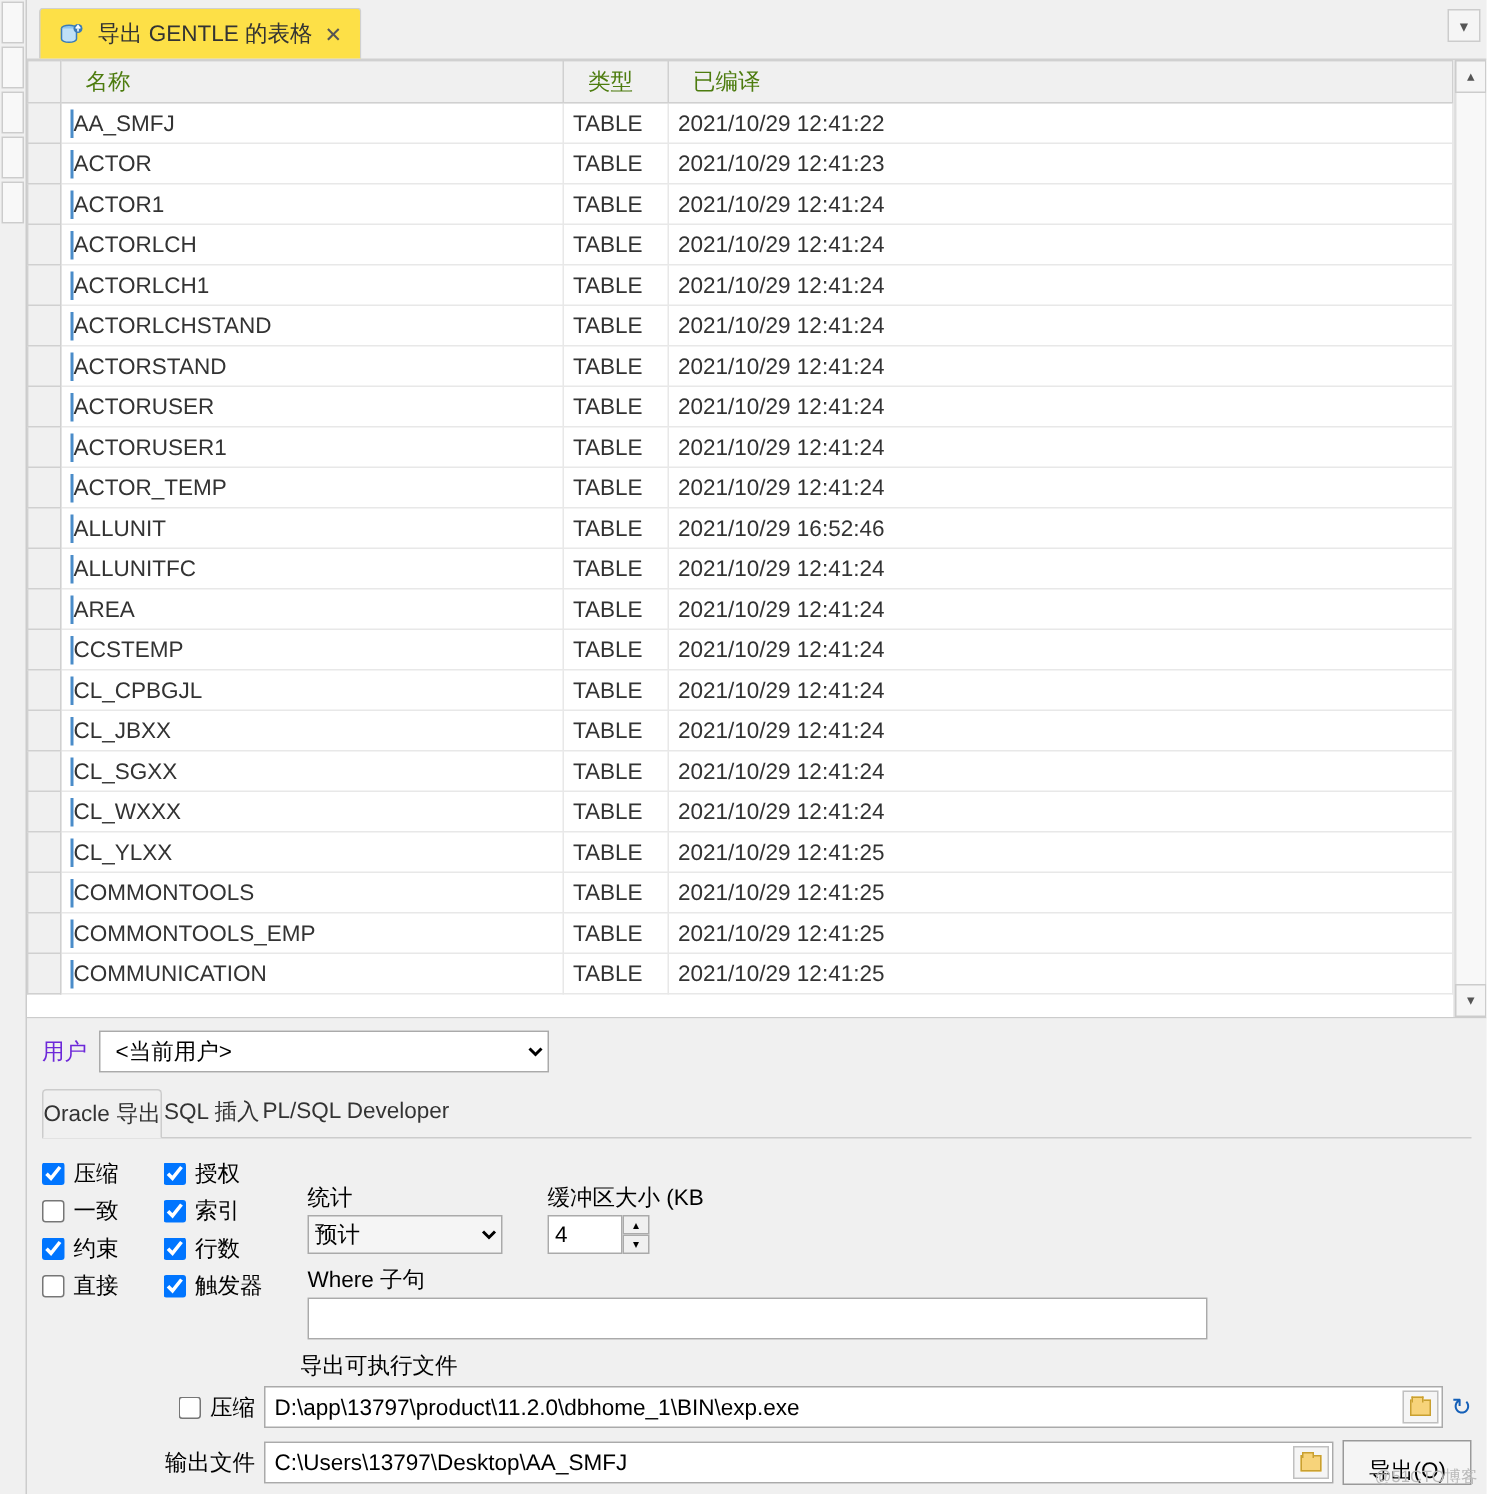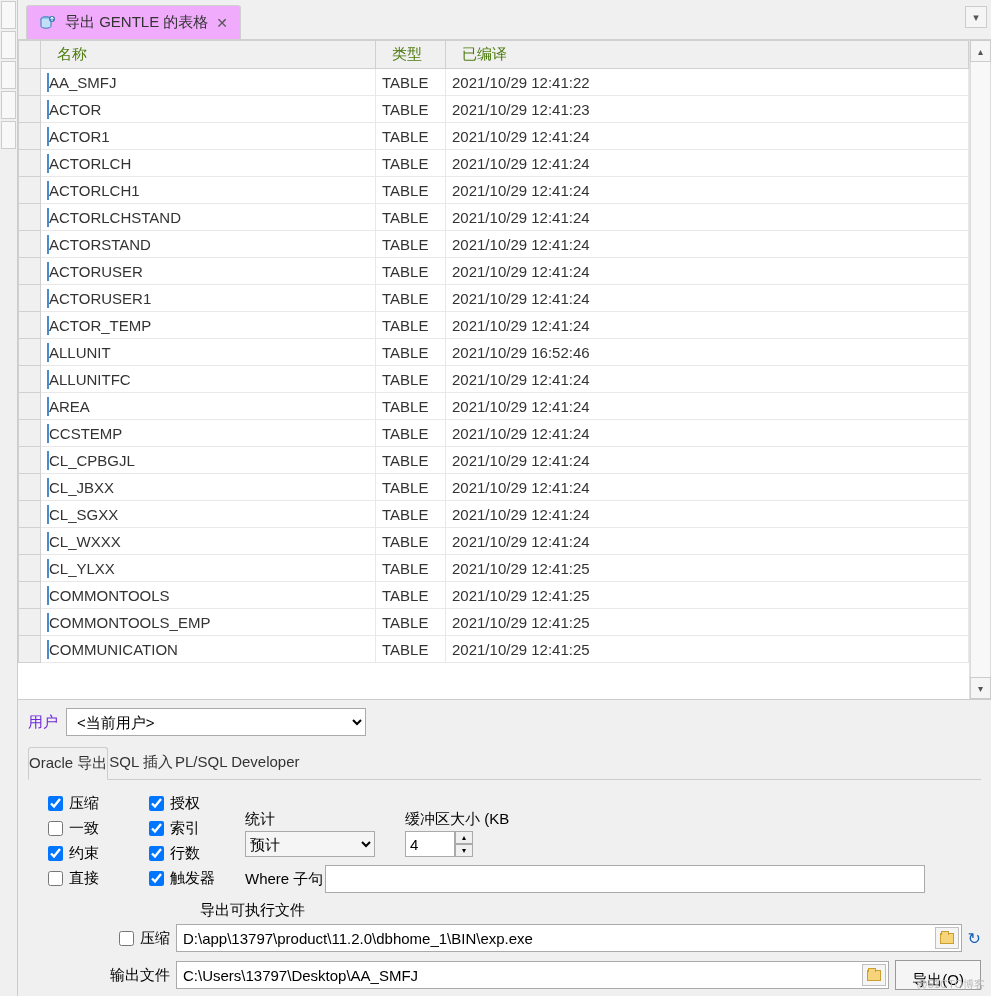--- a/index.html
+++ b/index.html
@@ -2,21 +2,21 @@
 <html><head>
 <meta charset="utf-8">
 <style>
 * { box-sizing: border-box; margin: 0; padding: 0; font-family: "Microsoft YaHei", "Segoe UI", sans-serif; font-size: 15px; }
 body { background: #f0f0f0; width: 991px; height: 996px; overflow: hidden; display: flex; }
 .left-strip { width: 18px; background: #f0f0f0; border-right: 1px solid #ccc; display: flex; flex-direction: column; }
 .left-strip .btn { height: 28px; border: 1px solid #ccc; margin: 1px; background: #f8f8f8; }
 .main { flex: 1; display: flex; flex-direction: column; background: #fff; }
 
 .tabbar { height: 40px; background: #f0f0f0; border-bottom: 1px solid #d0d0d0; display: flex; align-items: flex-end; padding-left: 8px; position: relative; }
-.tab { background: #f0abfc; border: 1px solid #d0d0d0; border-bottom: none; border-top-left-radius: 3px; border-top-right-radius: 3px; padding: 6px 12px; display: flex; align-items: center; gap: 8px; height: 34px; }
+.tab { background: #fde047; border: 1px solid #d0d0d0; border-bottom: none; border-top-left-radius: 3px; border-top-right-radius: 3px; padding: 6px 12px; display: flex; align-items: center; gap: 8px; height: 34px; }
 .tab .title { color: #333; }
 .tab .close { color: #555; font-size: 14px; cursor: pointer; }
 .tab-icon { width: 18px; height: 18px; display:flex; align-items:center; justify-content:center; }
 .tabbar .chev { position: absolute; right: 4px; top: 6px; width: 22px; height: 22px; border: 1px solid #ccc; background: #f5f5f5; display:flex; align-items:center; justify-content:center; font-size:11px; color:#555;}
 
 .table-wrap { flex: 1; display: flex; overflow: hidden; border-bottom: 1px solid #ccc; }
 .table-scroll { flex: 1; overflow: hidden; }
 .table-vscroll { width: 22px; background: #f0f0f0; border-left: 1px solid #e0e0e0; display: flex; flex-direction: column; align-items:center; }
 .table-vscroll .arr { width:100%; height:22px; border:1px solid #ccc; display:flex;align-items:center;justify-content:center;font-size:10px; color:#555; background:#f5f5f5;}
 .table-vscroll .track { flex:1; width: 100%; background: #f8f8f8; border-left:1px solid #ddd; border-right:1px solid #ddd;}
@@ -36,31 +36,31 @@
 .user-row { display: flex; align-items: center; gap: 8px; }
 .user-row select { width: 300px; height: 28px; border: 1px solid #aaa; background: #fff; padding: 0 6px; }
 .user-row label { color: #6d28d9; }
 
 .subtabs { border-bottom: 1px solid #ccc; display: flex; gap: 0; margin-top: 2px; }
 .subtab { padding: 6px 0; border: 1px solid transparent; color: #333; cursor: pointer; }
 .subtab.active { background: #f0f0f0; border: 1px solid #ccc; border-bottom: 1px solid #f0f0f0; border-top-left-radius: 3px; border-top-right-radius: 3px; position: relative; top: 1px; }
 
 .options-grid { display: flex; gap: 30px; padding-top: 6px; }
 .check-col { display: flex; flex-direction: column; gap: 6px; }
-.chk { display: flex; align-items: center; gap: 6px; margin-left: 20px; }
+.chk { display: flex; align-items: center; gap: 6px; }
 .chk input { width: 15px; height: 15px; }
 .stat-row { display:flex; flex-direction:column; gap:2px;}
 .stat-row select { width: 130px; height: 26px; border:1px solid #aaa; background:#f5f5f5;}
 .buf-row { display:flex; flex-direction:column; gap:2px;}
 .spinner { display:flex; }
 .spinner input { width: 50px; height: 26px; border:1px solid #aaa; padding:0 4px;}
 .spinner .spin-btns { display:flex; flex-direction:column; }
 .spinner .spin-btns button { width:18px; height:13px; font-size:8px; border:1px solid #aaa; background:#f0f0f0; line-height:1; padding:0;}
 
-.where-col { display:flex; flex-direction:row; gap:2px;align-items:center; }
+.where-col { display:flex; flex-direction:column; gap:2px; }
 .where-col input { width: 600px; height: 28px; border: 1px solid #aaa; padding: 0 6px; background:#fff;}
 .path-input-wrap { flex:1; display:flex; border:1px solid #aaa; background:#fff; height:28px; align-items:center;}
 .path-input-wrap input { flex:1; border:none; outline:none; padding:0 6px; background:transparent;}
 .path-input-wrap .browse { width:24px; height:22px; margin-right:2px; border:1px solid #c0c0c0; background:#f5f5f5; display:flex;align-items:center;justify-content:center; cursor:pointer;}
 .folder-icon { width:14px; height:11px; background:#f7d37a; border:1px solid #c9a030; position:relative;}
 .folder-icon::before{content:"";position:absolute;top:-3px;left:0;width:6px;height:3px;background:#f7d37a;border:1px solid #c9a030;border-bottom:none;}
 
 .refresh-icon { color:#1560b8; font-size:16px; cursor:pointer; }
 .export-btn { height: 30px; padding: 10px 16px; border: 1px solid #999; background: #f5f5f5; cursor: pointer; }
 

